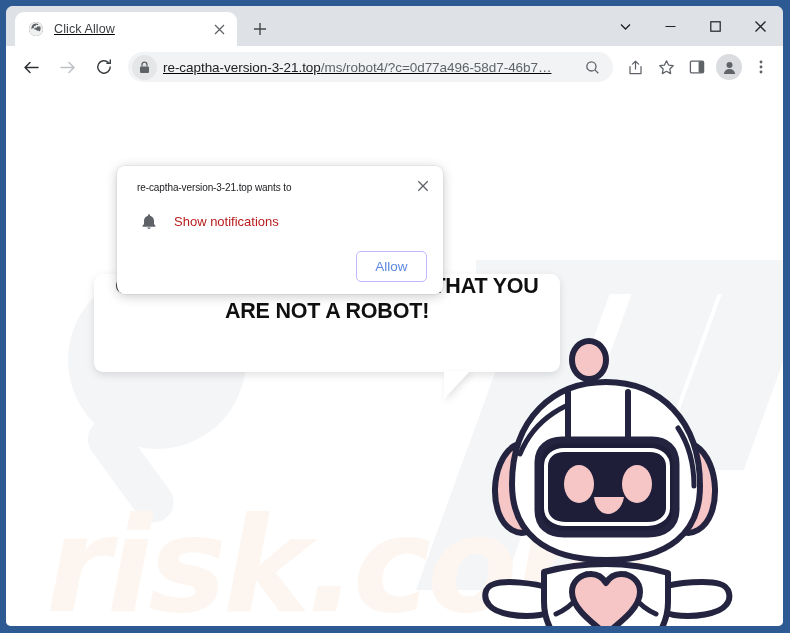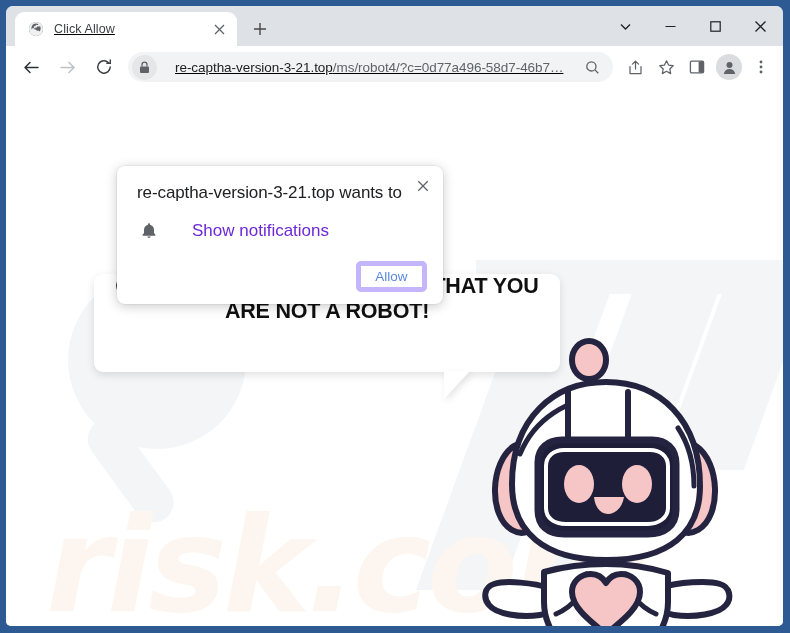--- a/index.html
+++ b/index.html
@@ -126,21 +126,21 @@
 
   .omnibox {
     flex: 1;
     height: 30px;
     background: #f1f3f4;
     border-radius: 16px;
     display: flex;
     align-items: center;
     padding-left: 3px;
     padding-right: 10px;
-    gap: 12px;
+    gap: 0;
     margin-right: 6px;
     min-width: 0;
   }
 
   .lock-chip {
     width: 25px; height: 25px;
     border-radius: 50%;
     background: #e4e6e8;
     display: flex; align-items: center; justify-content: center;
     flex: 0 0 25px;
@@ -288,49 +288,48 @@
     z-index: 40;
   }
   .perm-close {
     position: absolute;
     right: 10px; top: 10px;
     width: 20px; height: 20px;
     display:flex; align-items:center; justify-content:center;
     color:#5f6368;
   }
   .perm-title {
-    font-size: 17px;
+    font-size: 10px;
     color: #202124;
     padding-right: 24px;
     letter-spacing: -.1px;
     line-height: 1.25;
   }
   .perm-row {
     display: flex;
     align-items: center;
     gap: 16px;
     margin-top: 18px;
     padding-left: 3px;
   }
   .bell-icon { color: #5f6368; display:flex; flex:0 0 18px; }
   .perm-row-label {
-    font-size: 17px;
-    color: #6d28d9;
-    margin-left: 18px;
+    font-size: 13px;
+    color: #b91c1c;
   }
   .perm-actions {
     display: flex;
     justify-content: flex-end;
     gap: 10px;
     margin-top: 20px;
   }
   .perm-btn {
     min-width: 71px;
     height: 31px;
-    border: 5px solid #c4b5fd;
+    border: 1px solid #c4b5fd;
     border-radius: 5px;
     background: #ffffff;
     color: #5b8ade;
     font-size: 13.5px;
     font-family: "Liberation Sans", sans-serif;
     display: flex; align-items: center; justify-content: center;
     padding: 4px 14px;
   }
 </style>
 </head>

